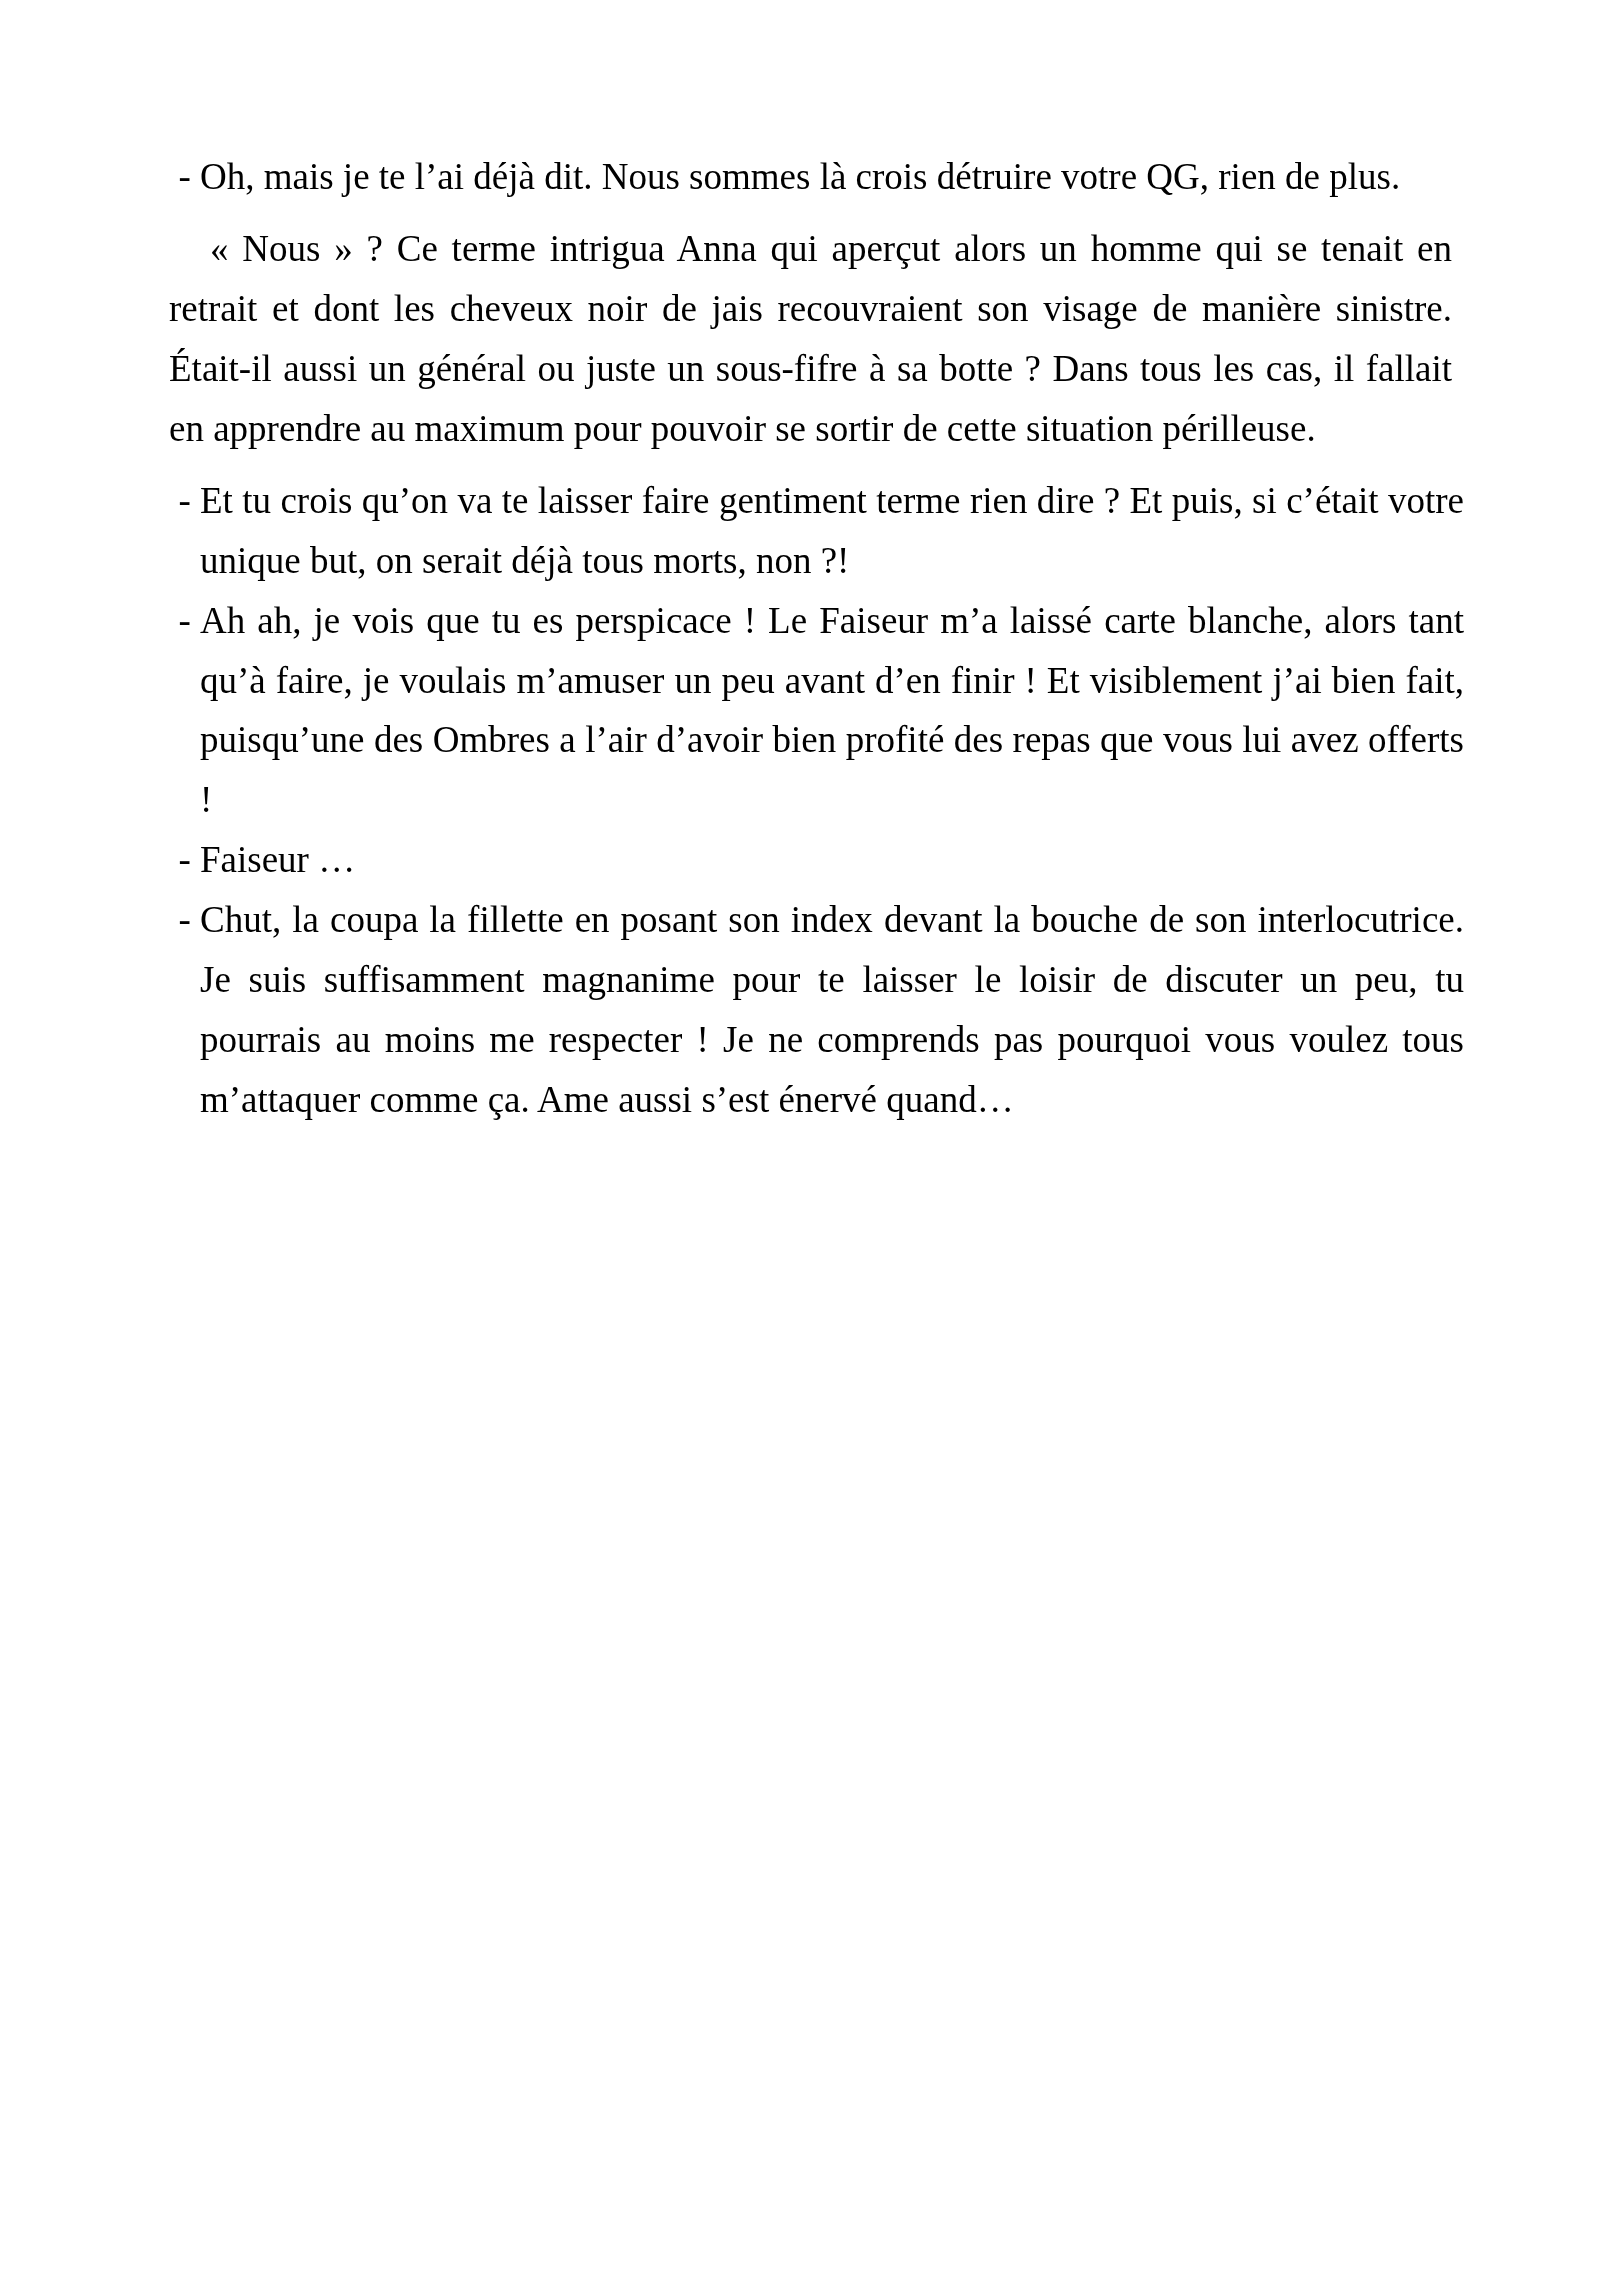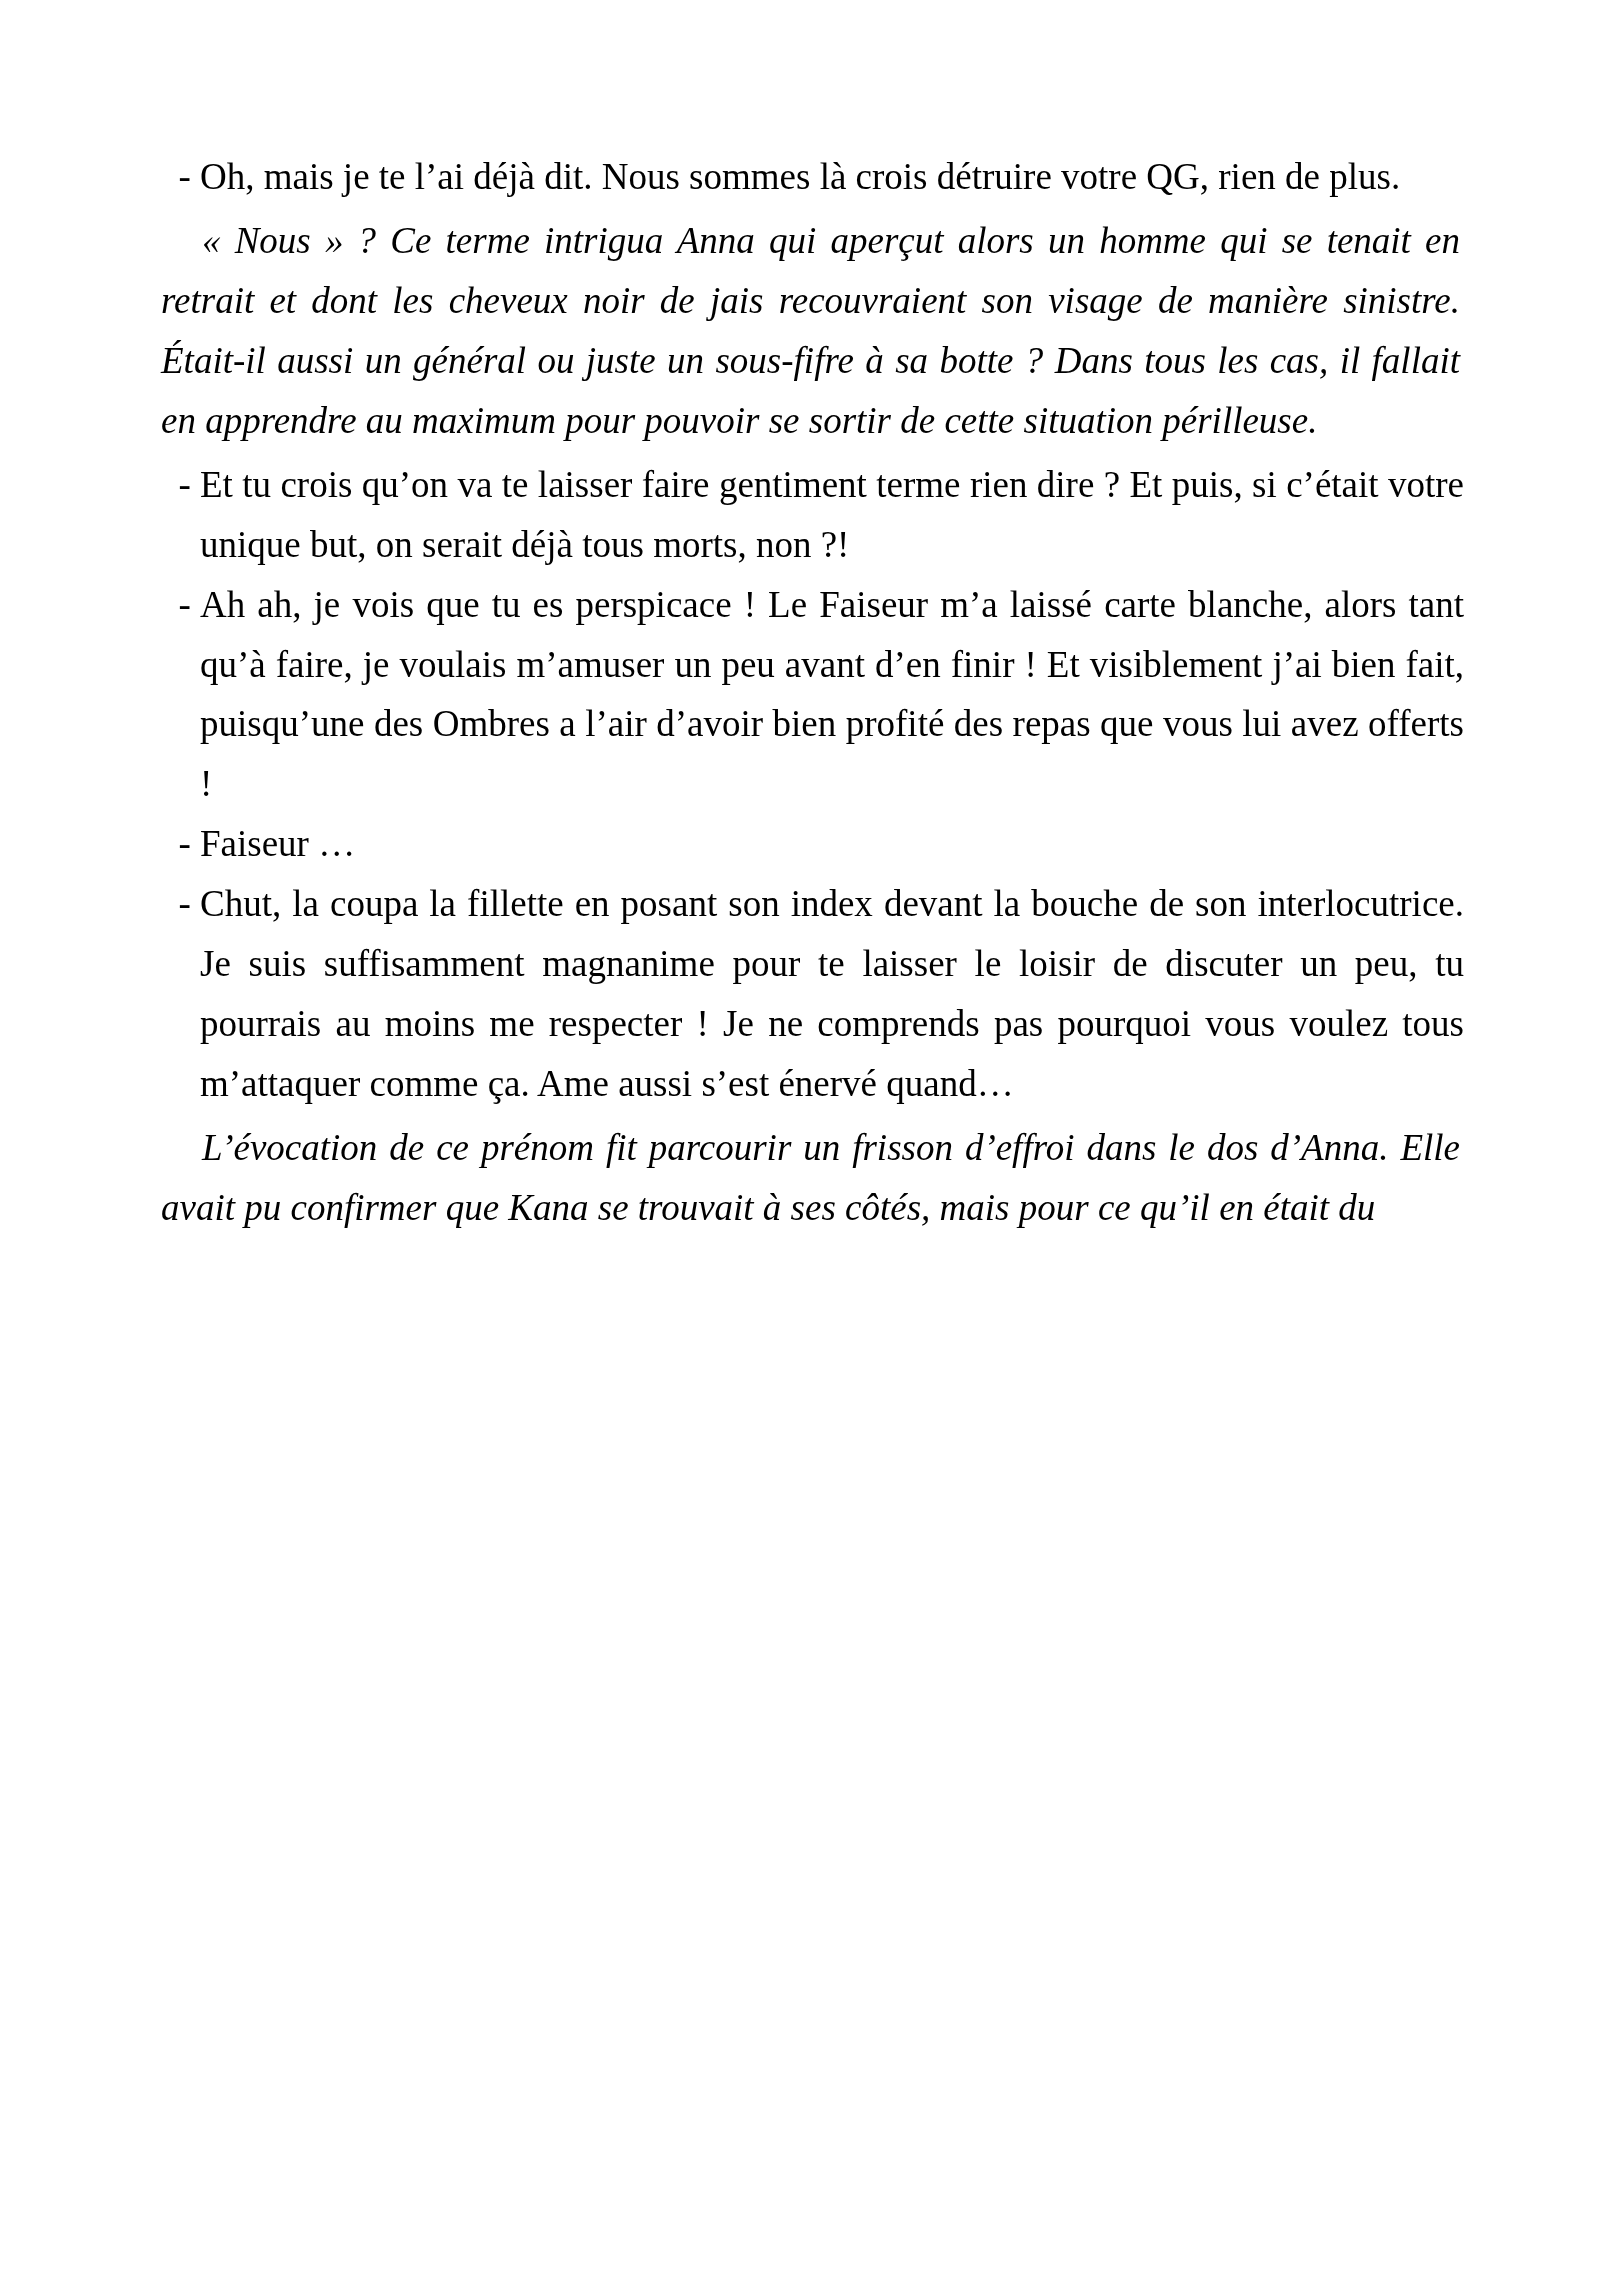--- a/index.html
+++ b/index.html
@@ -17,24 +17,23 @@
     font-family: "Liberation Serif", "DejaVu Serif", serif;
     color: #000000;
   }
   .body-text {
     font-size: 37px;
     line-height: 1.62;
     text-align: justify;
     text-justify: inter-word;
   }
   p.para {
-    margin: 4px;
+    margin: 12px;
     text-indent: 41px;
     text-align: justify;
-    font-style: italic;
   }
   
   .dialogue {
     display: flex;
     align-items: flex-start;
     margin: 0;
   }
   .dialogue .dash {
     width: 43px;
     min-width: 43px;
@@ -78,17 +77,16 @@
     <div class="dialogue">
       <span class="dash">-</span>
       <span class="line">Faiseur …</span>
     </div>
 
     <div class="dialogue">
       <span class="dash">-</span>
       <span class="line">Chut, la coupa la fillette en posant son index devant la bouche de son interlocutrice. Je suis suffisamment magnanime pour te laisser le loisir de discuter un peu, tu pourrais au moins me respecter ! Je ne comprends pas pourquoi vous voulez tous m’attaquer comme ça. Ame aussi s’est énervé quand…</span>
     </div>
 
-    <p class="para">L’évocation de ce prénom fit parcourir un frisson d’effroi dans le dos d’Anna. Elle avait pu confirmer que Kana se trouvait à ses côtés, mais pour ce qu’il en était du</p>
 
   </div>
 </div>
 
 
 </body></html>

